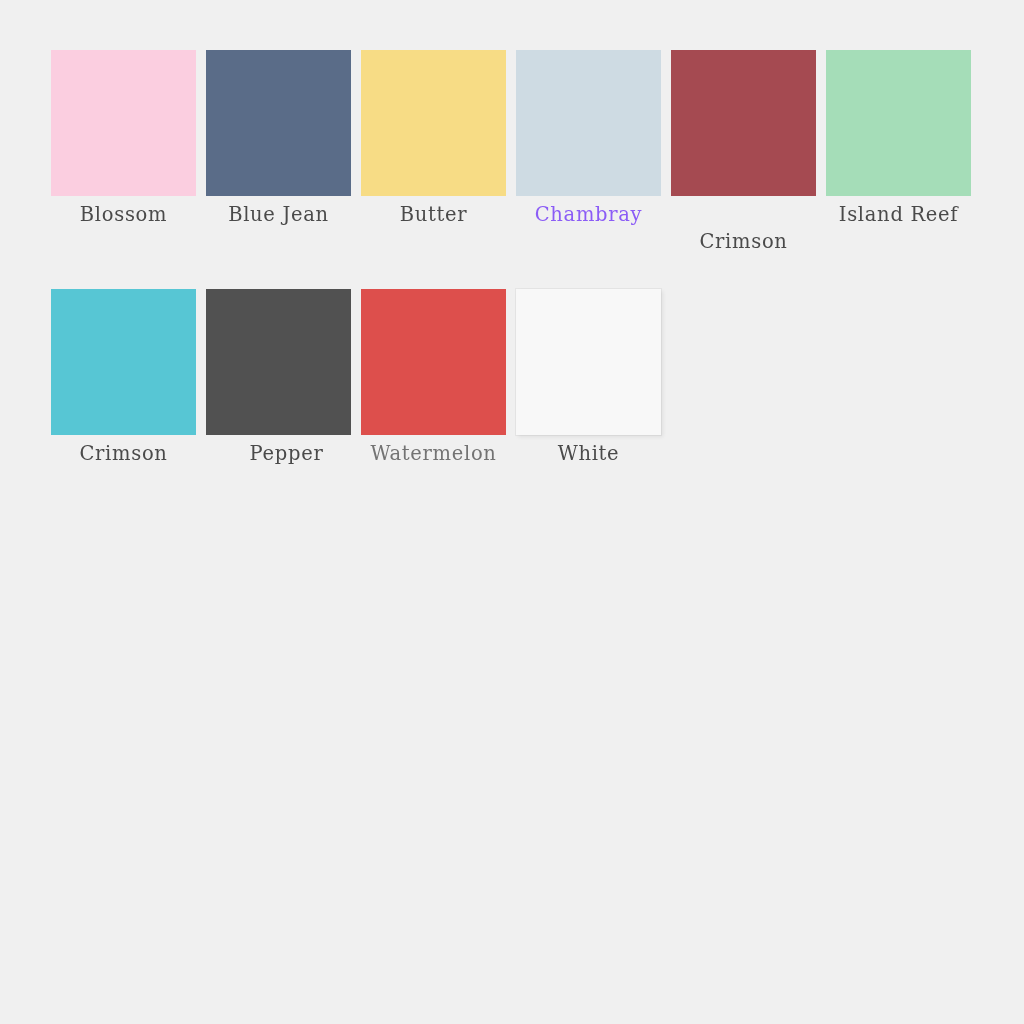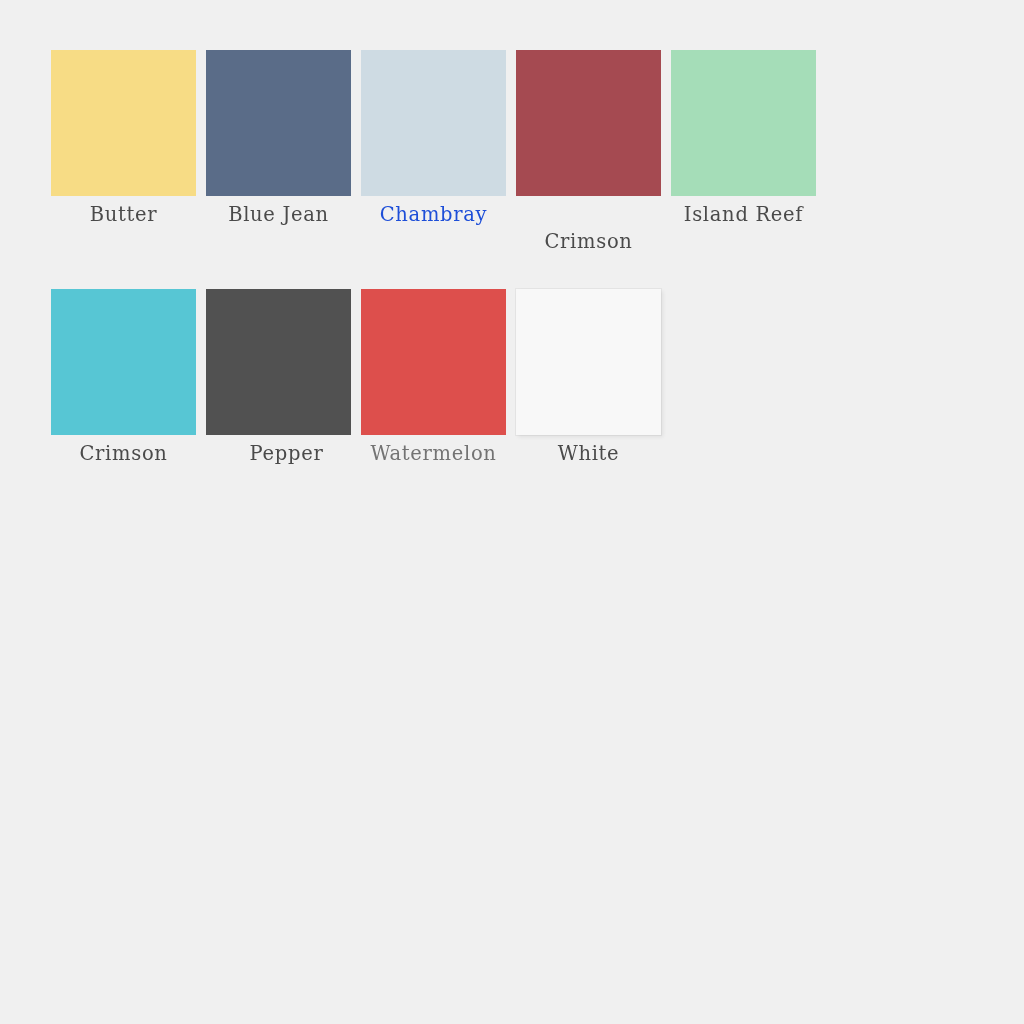--- a/index.html
+++ b/index.html
@@ -68,30 +68,34 @@
   }
 </style>
 </head>
 <body style="background-color: rgb(240, 240, 240);">
 
 <div id="palette-board">
   <div class="swatch-grid">
 
     <div class="swatch-row">
       <div class="swatch-cell">
-        <div class="swatch-chip" style="background-color: rgb(247, 220, 133);"></div>
-        <div class="swatch-label" style="color: rgb(74, 74, 74);">Butter</div>
+        <div class="swatch-chip" style="background-color: rgb(251, 206, 224);"></div>
+        <div class="swatch-label" style="color: rgb(74, 74, 74);">Blossom</div>
       </div>
       <div class="swatch-cell">
         <div class="swatch-chip" style="background-color: rgb(90, 108, 136);"></div>
         <div class="swatch-label" style="color: rgb(74, 74, 74);">Blue Jean</div>
       </div>
       <div class="swatch-cell">
+        <div class="swatch-chip" style="background-color: rgb(247, 220, 133);"></div>
+        <div class="swatch-label" style="color: rgb(74, 74, 74);">Butter</div>
+      </div>
+      <div class="swatch-cell">
         <div class="swatch-chip" style="background-color: rgb(206, 219, 227);"></div>
-        <div class="swatch-label" style="color: #1d4ed8;">Chambray</div>
+        <div class="swatch-label" style="color: #8b5cf6;">Chambray</div>
       </div>
       <div class="swatch-cell">
         <div class="swatch-chip" style="background-color: rgb(165, 74, 81);"></div>
         <div class="swatch-label" style="color: rgb(74, 74, 74); margin-top: 36px;">Crimson</div>
       </div>
       <div class="swatch-cell">
         <div class="swatch-chip" style="background-color: rgb(165, 221, 184);"></div>
         <div class="swatch-label" style="color: rgb(74, 74, 74);">Island Reef</div>
       </div>
     </div>

